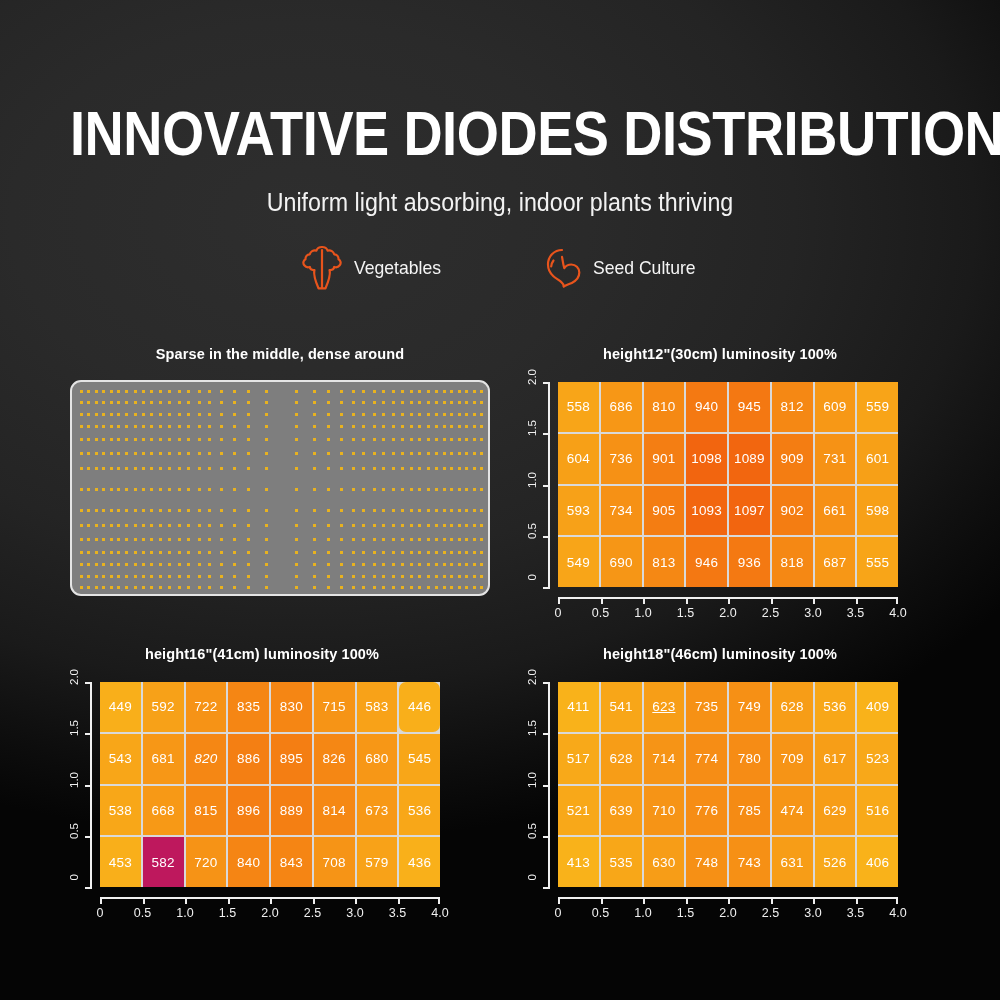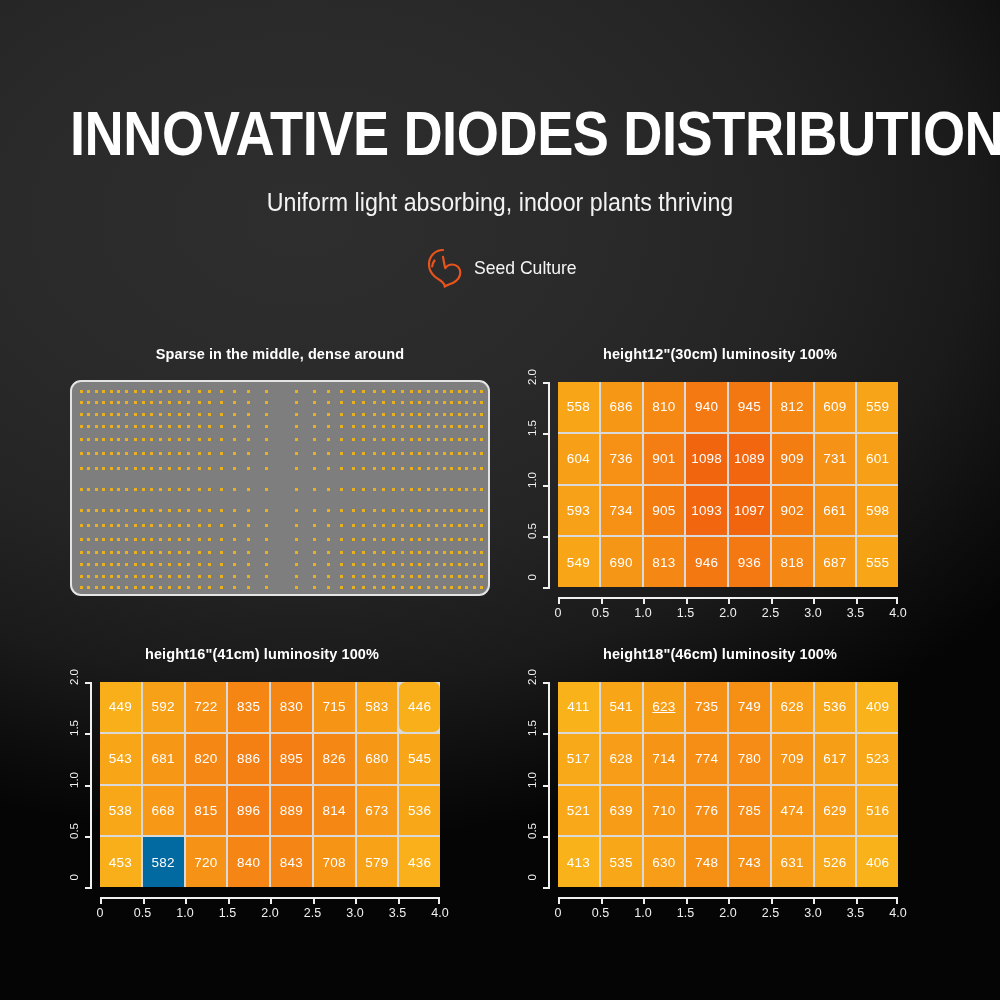--- a/index.html
+++ b/index.html
@@ -126,20 +126,30 @@
 </style>
 </head>
 <body>
 
 <div id="page">
 
   <div class="hero-title">INNOVATIVE DIODES DISTRIBUTION</div>
   <div class="hero-sub">Uniform light absorbing, indoor plants thriving</div>
 
   <div class="features" id="features">
+      <div class="feature">
+        <span class="ic"><svg viewBox="0 0 46 50" width="46" height="50" fill="none" stroke="#e8541c" stroke-width="2.2" stroke-linejoin="round" stroke-linecap="round">
+            <path d="M23 4c3.2 0 5 1.8 5.6 3.6 3.2-.9 6 1 6.6 3.7 2.8.2 4.6 2.3 4.3 5 2.3 1.3 2.8 4 1.2 6-1.4 1.8-3.6 2.3-5.4 1.7"></path>
+            <path d="M23 4c-3.2 0-5 1.8-5.6 3.6-3.2-.9-6 1-6.6 3.7-2.8.2-4.6 2.3-4.3 5-2.3 1.3-2.8 4-1.2 6 1.4 1.8 3.6 2.3 5.4 1.7"></path>
+            <path d="M10.7 24c.5 1.9 2.4 3.2 4.6 3M35.3 24c-.5 1.9-2.4 3.2-4.6 3"></path>
+            <path d="M15.3 27c-1 5.8 1.6 12.3 4.2 18.3h7c2.6-6 5.2-12.5 4.2-18.3"></path>
+            <path d="M23 7v38"></path>
+          </svg></span>
+        <span class="lab">Vegetables</span>
+      </div>
       <div class="feature">
         <span class="ic"><svg viewBox="0 0 46 50" width="46" height="50" fill="none" stroke="#e8541c" stroke-width="2.2" stroke-linejoin="round" stroke-linecap="round">
             <path d="M24 7c-7.5 0-14 6-14 14.5 0 5 2.4 9 5.4 11.7 2.6 2.3 5.6 3.9 7.7 5.6 1.6 1.3 2.6 2.9 2.7 4.7"></path>
             <path d="M25.8 43.5c2-1.6 5-2.2 8-3.6 4.2-2 7.5-5.4 7.5-10.3 0-4.7-3.7-8.1-8-8.1-3.2 0-5.6 1.6-7 3.6-1.2-3.6-1.6-7.6-2.3-11.2"></path>
             <path d="M15.5 17.5c-1.3 1.7-2.1 3.8-2.3 6"></path>
           </svg></span>
         <span class="lab">Seed Culture</span>
       </div>
     </div>
 
@@ -859,36 +869,36 @@
           <div class="cell" style="background: rgb(249, 175, 26);">449</div>
           <div class="cell" style="background: rgb(247, 161, 24);">592</div>
           <div class="cell" style="background: rgb(246, 147, 22);">722</div>
           <div class="cell" style="background: rgb(245, 134, 20);">835</div>
           <div class="cell" style="background: rgb(245, 134, 20);">830</div>
           <div class="cell" style="background: rgb(246, 148, 22);">715</div>
           <div class="cell" style="background: rgb(248, 162, 24);">583</div>
           <div class="cell" style="background: rgb(249, 175, 26); border-radius: 7px;">446</div>
           <div class="cell" style="background: rgb(248, 166, 24);">543</div>
           <div class="cell" style="background: rgb(247, 151, 22);">681</div>
-          <div class="cell" style="background: rgb(245, 135, 20);">820</div>
+          <div class="cell" style="background: rgb(245, 135, 20); font-style: italic;">820</div>
           <div class="cell" style="background: rgb(244, 127, 19);">886</div>
           <div class="cell" style="background: rgb(244, 126, 19);">895</div>
           <div class="cell" style="background: rgb(245, 135, 20);">826</div>
           <div class="cell" style="background: rgb(247, 151, 22);">680</div>
           <div class="cell" style="background: rgb(248, 166, 24);">545</div>
           <div class="cell" style="background: rgb(248, 167, 24);">538</div>
           <div class="cell" style="background: rgb(247, 153, 22);">668</div>
           <div class="cell" style="background: rgb(245, 136, 20);">815</div>
           <div class="cell" style="background: rgb(244, 126, 19);">896</div>
           <div class="cell" style="background: rgb(244, 127, 19);">889</div>
           <div class="cell" style="background: rgb(245, 136, 20);">814</div>
           <div class="cell" style="background: rgb(247, 152, 22);">673</div>
           <div class="cell" style="background: rgb(248, 167, 24);">536</div>
           <div class="cell" style="background: rgb(249, 175, 26);">453</div>
-          <div class="cell" style="background: #0369a1;">582</div>
+          <div class="cell" style="background: #be185d;">582</div>
           <div class="cell" style="background: rgb(246, 147, 22);">720</div>
           <div class="cell" style="background: rgb(245, 133, 20);">840</div>
           <div class="cell" style="background: rgb(245, 133, 20);">843</div>
           <div class="cell" style="background: rgb(246, 148, 22);">708</div>
           <div class="cell" style="background: rgb(248, 162, 24);">579</div>
           <div class="cell" style="background: rgb(249, 176, 26);">436</div>
         </div>
       </div>
     </div>
   <div class="block" id="hm18">

